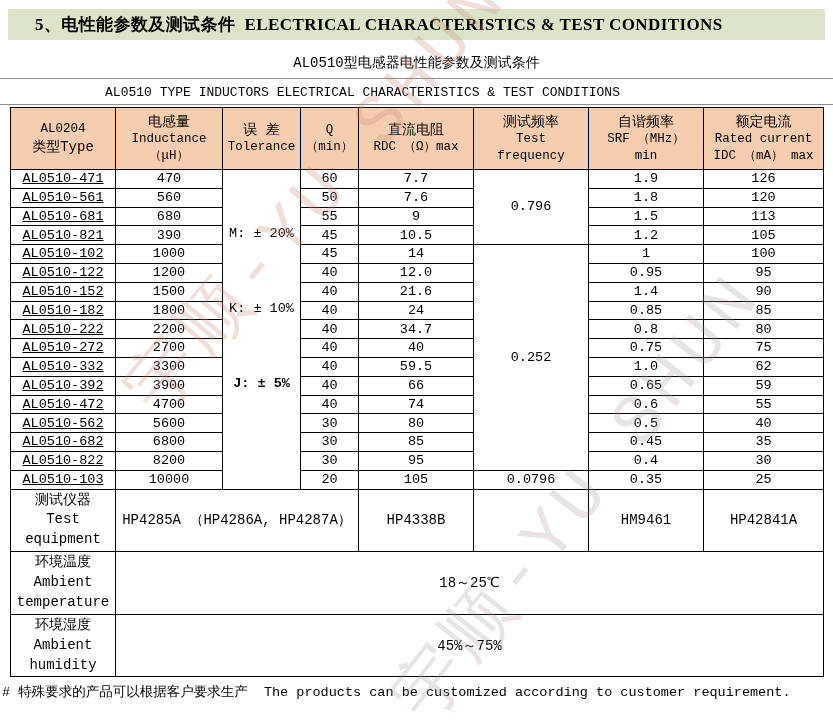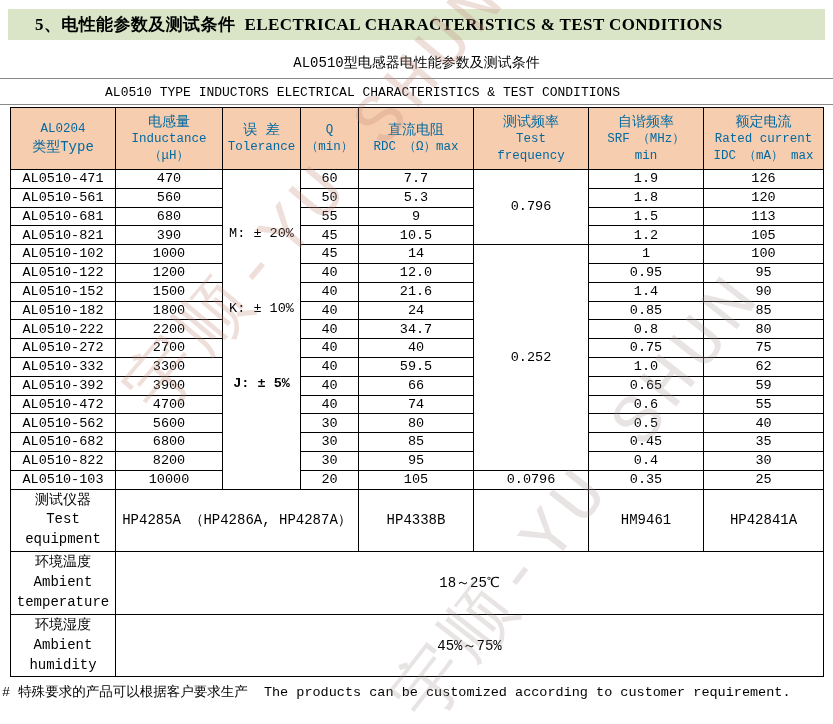--- a/index.html
+++ b/index.html
@@ -28,30 +28,30 @@
   .subtitle-en {
     position:absolute; top:85px; left:0; width:725px;
     text-align:center; font-size:13px;
   }
   table.main {
     position:absolute; left:10px; top:107px; width:813px;
     border-collapse:collapse; table-layout:fixed;
   }
   table.main td, table.main th { border:1px solid #000; overflow:hidden; }
   thead th {
-    background:#F6CDAE; color:#0369a1; font-weight:normal;
+    background:#F6CDAE; color:#000000; font-weight:normal;
     height:62px; font-size:12.5px; line-height:1.3; text-align:center;
     vertical-align:middle; padding:0 1px;
   }
   thead th .cn { font-size:14px; }
   tbody.data td {
     height:18.8px; font-size:13.5px; text-align:center;
     padding:0; vertical-align:middle; line-height:1;
   }
-  td.col-type { text-align:left; padding-left:2px; }
+  td.col-type { text-align:left; padding-left:2px;text-decoration:underline; }
   td.tol-cell { position:relative;margin-left:14px; }
   .tol-label { position:absolute; left:0; width:100%; text-align:center; font-size:13.5px; }
   .tol-0 { top:57px; } .tol-1 { top:132px; } .tol-2 { top:207px;font-weight:bold; }
   tbody.info td { vertical-align:middle; text-align:center; font-size:14px; }
   tbody.info tr { height:56px;border-radius:27px; }
   tbody.info tr.row-humidity { height:57px; }
   td.info-label { font-size:13px; line-height:1.42; padding:1px 0; }
   .watermark {
     position:absolute; white-space:nowrap; pointer-events:none; z-index:5;
     font-size:70px; letter-spacing:7px; transform-origin:0 0;
@@ -138,21 +138,21 @@
         <td>60</td>
         <td>7.7</td>
         <td rowspan="4">0.796</td>
         <td>1.9</td>
         <td>126</td>
       </tr>
       <tr>
         <td class="col-type">AL0510-561</td>
         <td>560</td>
         <td>50</td>
-        <td>5.3</td>
+        <td>7.6</td>
         <td>1.8</td>
         <td>120</td>
       </tr>
       <tr>
         <td class="col-type">AL0510-681</td>
         <td>680</td>
         <td>55</td>
         <td>9</td>
         <td>1.5</td>
         <td>113</td>

